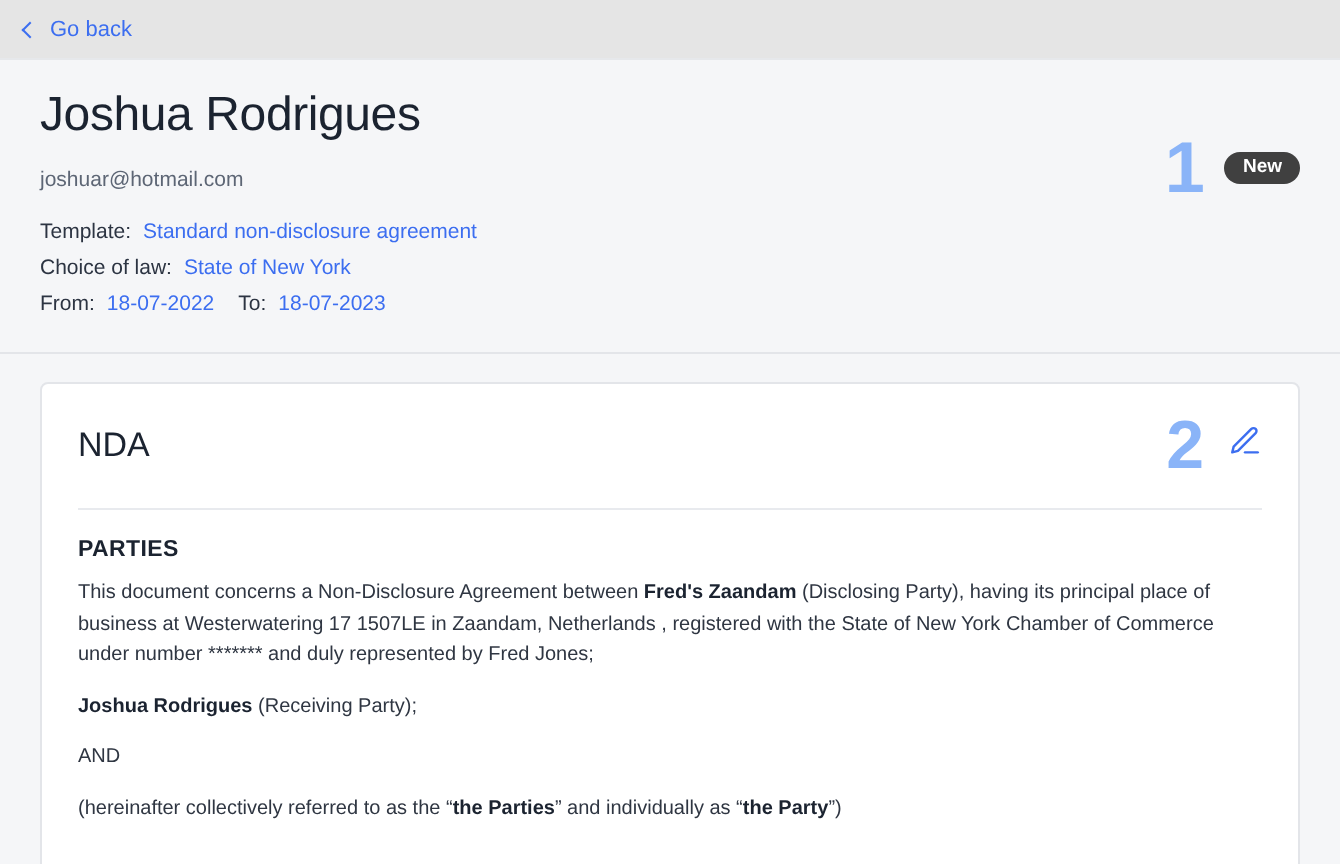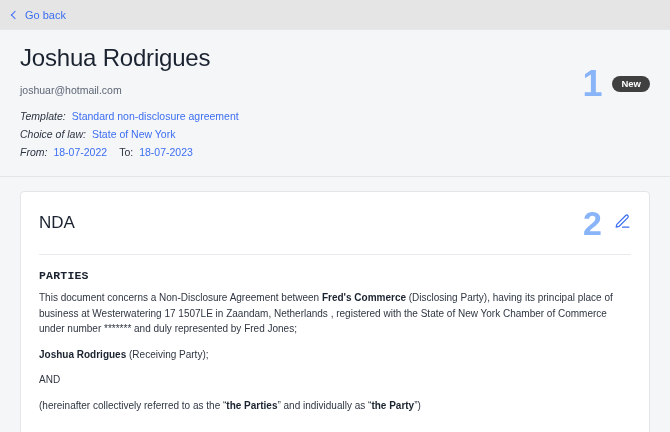--- a/index.html
+++ b/index.html
@@ -58,21 +58,21 @@
     margin-bottom: 14px;
     margin-top: 12px;
   }
   .meta-row {
     font-size: 10.5px;
     color: #3a4250;
     margin-bottom: 6px;
     display: flex;
     align-items: baseline;
   }
-  .meta-label { color: #2c3442; margin-right: 6px; font-style: italic; }
+  .meta-label { color: #2c3442; margin-right: 6px; }
   .meta-value { color: #3c6ef0; }
   .meta-sep { color: #2c3442; margin: 0 6px 0 12px; }
 
   
   .badge-area {
     position: absolute;
     right: 20px;
     top: 36px;
     display: flex;
     align-items: center;
@@ -136,21 +136,20 @@
     line-height: 1;
   }
   .pencil { cursor: pointer; }
 
   .sec-title {
     font-size: 11.5px;
     font-weight: bold;
     color: #1b2330;
     margin: 14px 0 8px 0;
     letter-spacing: 0.2px;
-    font-family: Liberation Mono, monospace;
   }
   .para {
     font-size: 10px;
     color: #2f3642;
     line-height: 1.55;
     margin: 0 0 10px 0;
   }
   .para b { font-weight: bold; color: #1b2330; }
 </style>
 </head>
@@ -203,21 +202,21 @@
           <svg width="17" height="17" viewBox="0 0 24 24" fill="none" stroke="#3c6ef0" stroke-width="1.7" stroke-linecap="round" stroke-linejoin="round">
             <path d="M12 20h9"></path>
             <path d="M16.5 3.5a2.1 2.1 0 0 1 3 3L7 19l-4 1 1-4 12.5-12.5z"></path>
           </svg>
         </span>
       </div>
     </div>
 
     <div class="sec-title">PARTIES</div>
 
-    <p class="para"><span>This document  concerns a Non-Disclosure Agreement between </span><b>Fred's Commerce</b><span>  (Disclosing Party), having its principal place of business at Westerwatering 17  1507LE in Zaandam, Netherlands , registered with the State of New York Chamber of Commerce under number ******* and duly represented by Fred Jones;</span></p>
+    <p class="para"><span>This document  concerns a Non-Disclosure Agreement between </span><b>Fred's Zaandam</b><span>  (Disclosing Party), having its principal place of business at Westerwatering 17  1507LE in Zaandam, Netherlands , registered with the State of New York Chamber of Commerce under number ******* and duly represented by Fred Jones;</span></p>
 
     <p class="para"><b>Joshua Rodrigues</b><span> (Receiving Party);</span></p>
 
     <p class="para">AND</p>
 
     <p class="para"><span>(hereinafter collectively referred to as the “</span><b>the Parties</b><span>” and individually as “</span><b>the Party</b><span>”)</span></p>
 
 
   </div>
 

